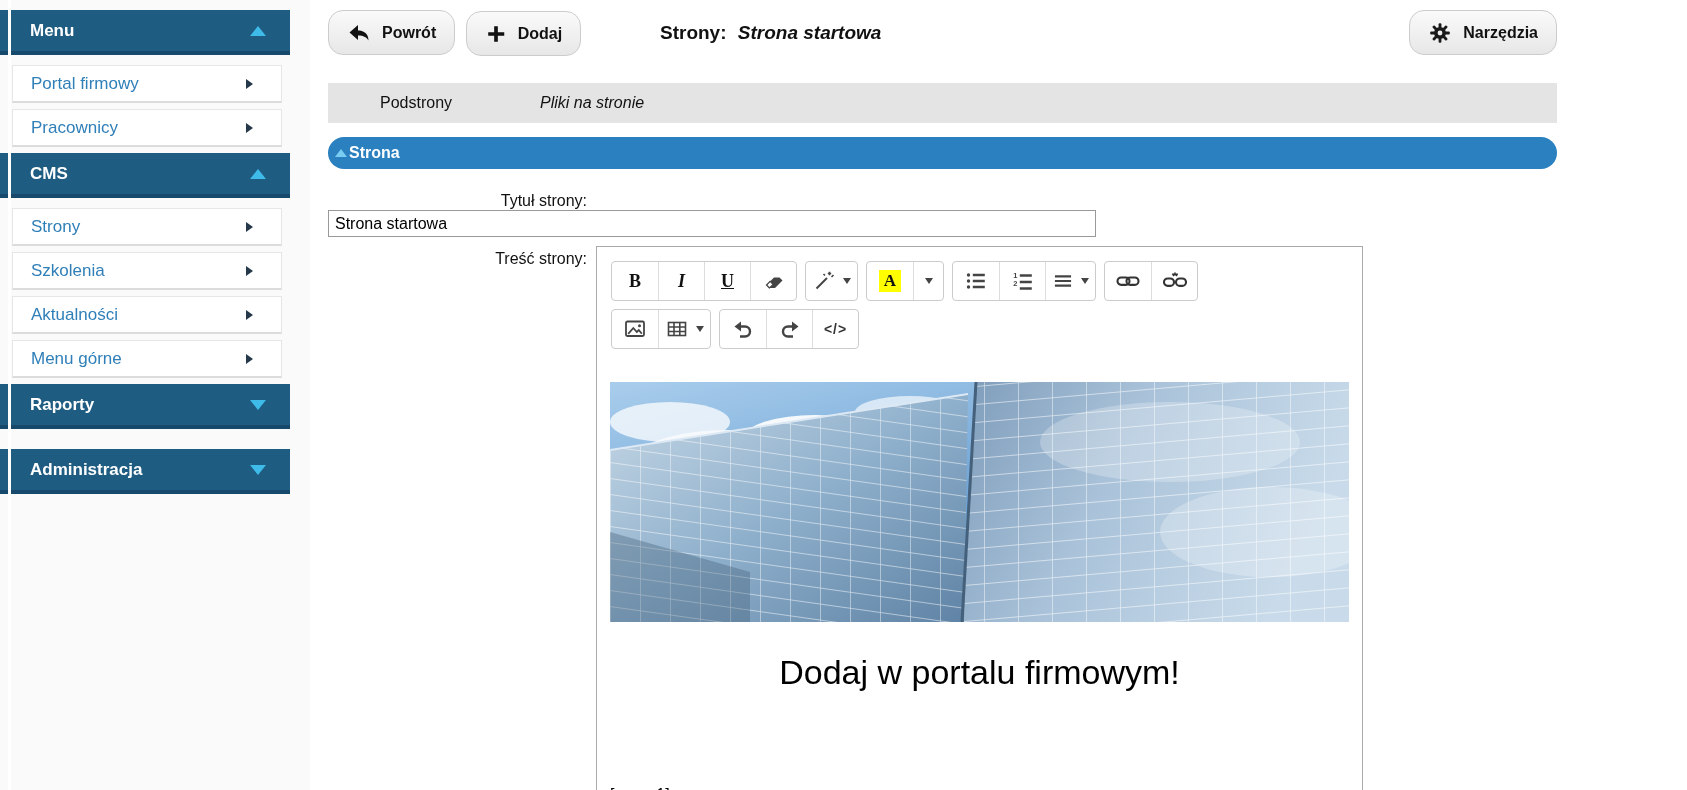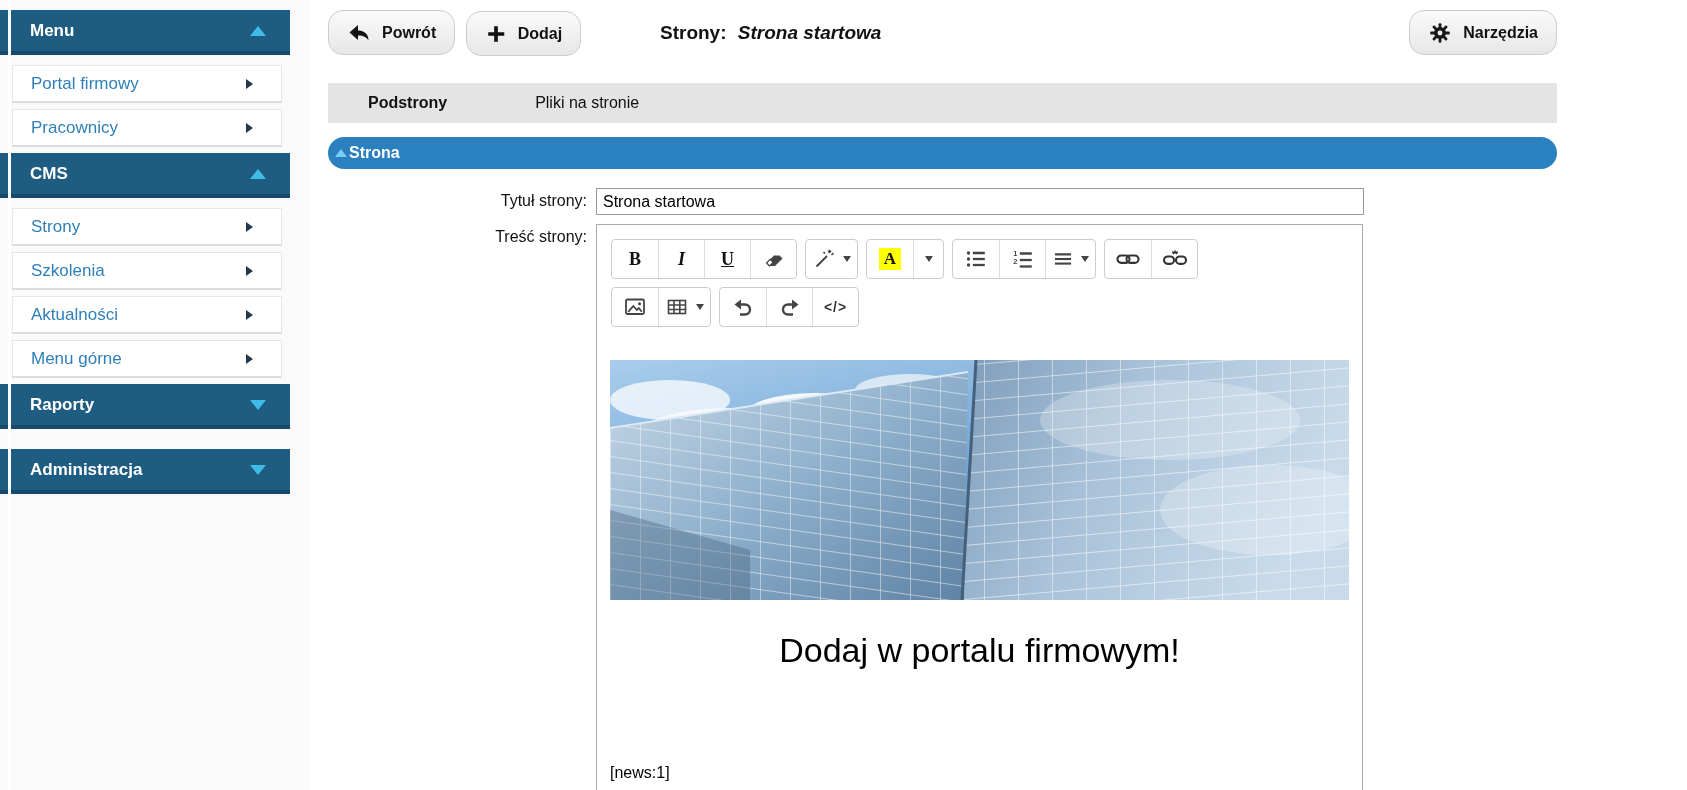--- a/index.html
+++ b/index.html
@@ -40,32 +40,32 @@
          font-weight:bold; font-size:16px; color:#111; cursor:pointer; }
   .btn + .btn { margin-left:6px; }
   .topbar .left { position:absolute; left:0; top:10px; }
   .topbar .right { position:absolute; right:0; top:10px; }
   .page-title { position:absolute; left:332px; top:22px; font-size:19px; font-weight:bold; }
   .page-title em { font-style:italic; margin-left:6px; }
 
   
   .tabbar { margin-top:13px; height:40px; background:#e4e4e4; display:flex; align-items:center; }
   .tab { font-size:16px; color:#111; cursor:pointer; }
-  .tab.t1 { margin-left:40px;font-weight:bold; }
-  .tab.t2 { margin-left:88px; }
+  .tab.t1 { margin-left:52px; }
+  .tab.t2 { margin-left:88px;font-style:italic; }
 
   
   .panelbar { margin-top:14px; height:32px; background:#2b80c0; color:#fff; display:flex;
               align-items:center; padding-left:7px; font-size:16px; font-weight:bold; cursor:pointer;border-radius:16px; }
   .panelbar .tri-up-sm { width:0; height:0; border-left:6px solid transparent; border-right:6px solid transparent;
                          border-bottom:8px solid #79cdf2; margin-right:2px; }
 
   
   .formarea { margin-top:19px; }
-  .frow { display:flex; }
+  .frow { display:flex;flex-direction:column; }
   .flabel { width:268px; text-align:right; padding-right:9px; font-size:16px; padding-top:4px; }
   .txt-input { width:768px; height:27px; border:1px solid #999; font-size:16px; padding:0 6px;
                font-family:"Liberation Sans", sans-serif; }
   .frow2 { display:flex; margin-top:9px; }
 
   
   .editor { width:767px; border:1px solid #aaa; background:#fff; height:700px; }
   .etoolbar { padding:14px 0 0 14px; }
   .trow { display:flex; gap:8px; margin-bottom:8px; }
   .tgroup { display:flex; border:1px solid #ccc; border-radius:4px; background:#fff; overflow:hidden; }

